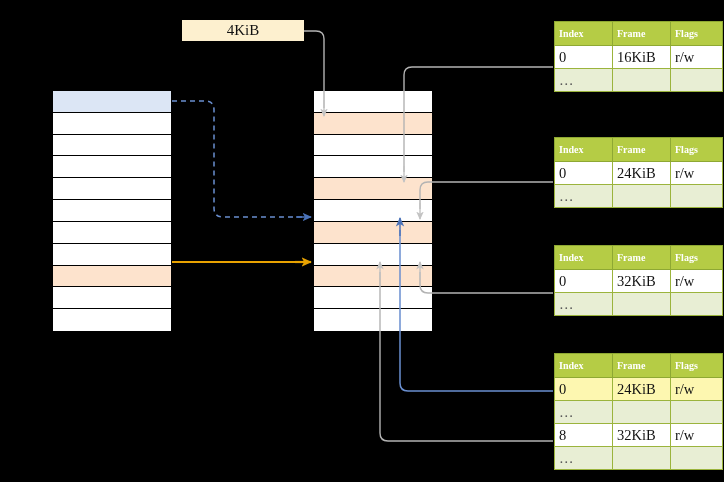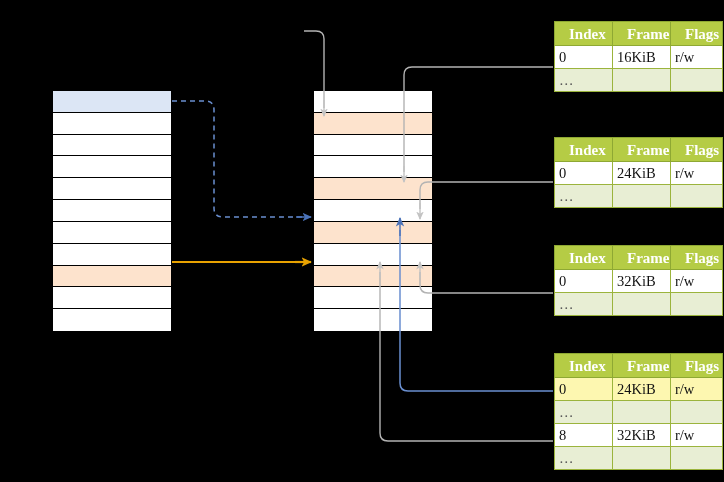--- a/index.html
+++ b/index.html
@@ -10,22 +10,22 @@
   .memcol{position:absolute;border:1.6px solid #000;box-sizing:border-box;}
   .memrow{box-sizing:border-box;border-bottom:1.6px solid #000;background:#ffffff;}
   .memrow:last-child{border-bottom:none;}
   .memrow.blue{background:#dce6f5;}
   .memrow.orange{background:#fde3cd;}
 
   
   .pt{position:absolute;border-collapse:collapse;box-sizing:border-box;
       border:1.2px solid #000;background:#fff;}
   .pt table{border-collapse:collapse;width:100%;table-layout:fixed;}
-  .pt th{background:#b5cc45;color:#ffffff;font-weight:bold;font-size:15px;
-         text-align:left;padding:1px 14px;border:1px solid #8ea833;
+  .pt th{background:#b5cc45;color:#ffffff;font-weight:bold;font-size:10px;
+         text-align:left;padding:1px 4px;border:1px solid #8ea833;
          line-height:18px;height:21px;}
   .pt td{font-size:14.5px;color:#111;text-align:left;padding:0 4px;
          border:1px solid #9bb43c;line-height:18px;height:22px;
          background:#ffffff;overflow:hidden;white-space:nowrap;}
   .pt td.ell{background:#e8eed4;color:#555;letter-spacing:1px;}
   .pt td.hl{background:#fdf7b0;}
   .pt col.c1{width:58px;}
   .pt col.c2{width:58px;}
   .pt col.c3{width:52px;}
 
@@ -35,20 +35,21 @@
 
   
   svg.links{position:absolute;left:0;top:0;width:724px;height:482px;
             pointer-events:none;}
 </style>
 </head>
 <body>
 
 <div id="root">
 
+  <div class="lbl" style="left:182px;top:20px;width:122px;height:21px;">4KiB</div>
 
   <div class="memcol" id="vcol" style="left:52px;top:90px;width:120px;height:240px;">
       <div class="memrow blue" style="height: 21.8182px;"></div>
       <div class="memrow" style="height: 21.8182px;"></div>
       <div class="memrow" style="height: 21.8182px;"></div>
       <div class="memrow" style="height: 21.8182px;"></div>
       <div class="memrow" style="height: 21.8182px;"></div>
       <div class="memrow" style="height: 21.8182px;"></div>
       <div class="memrow" style="height: 21.8182px;"></div>
       <div class="memrow" style="height: 21.8182px;"></div>

